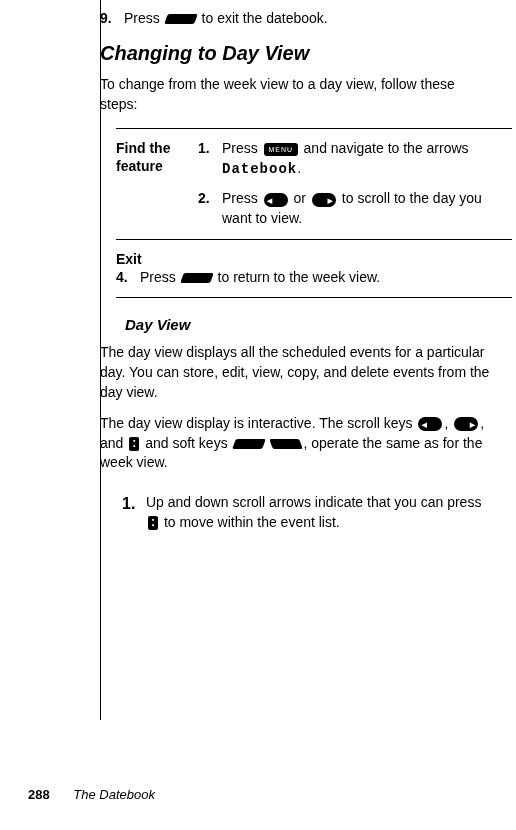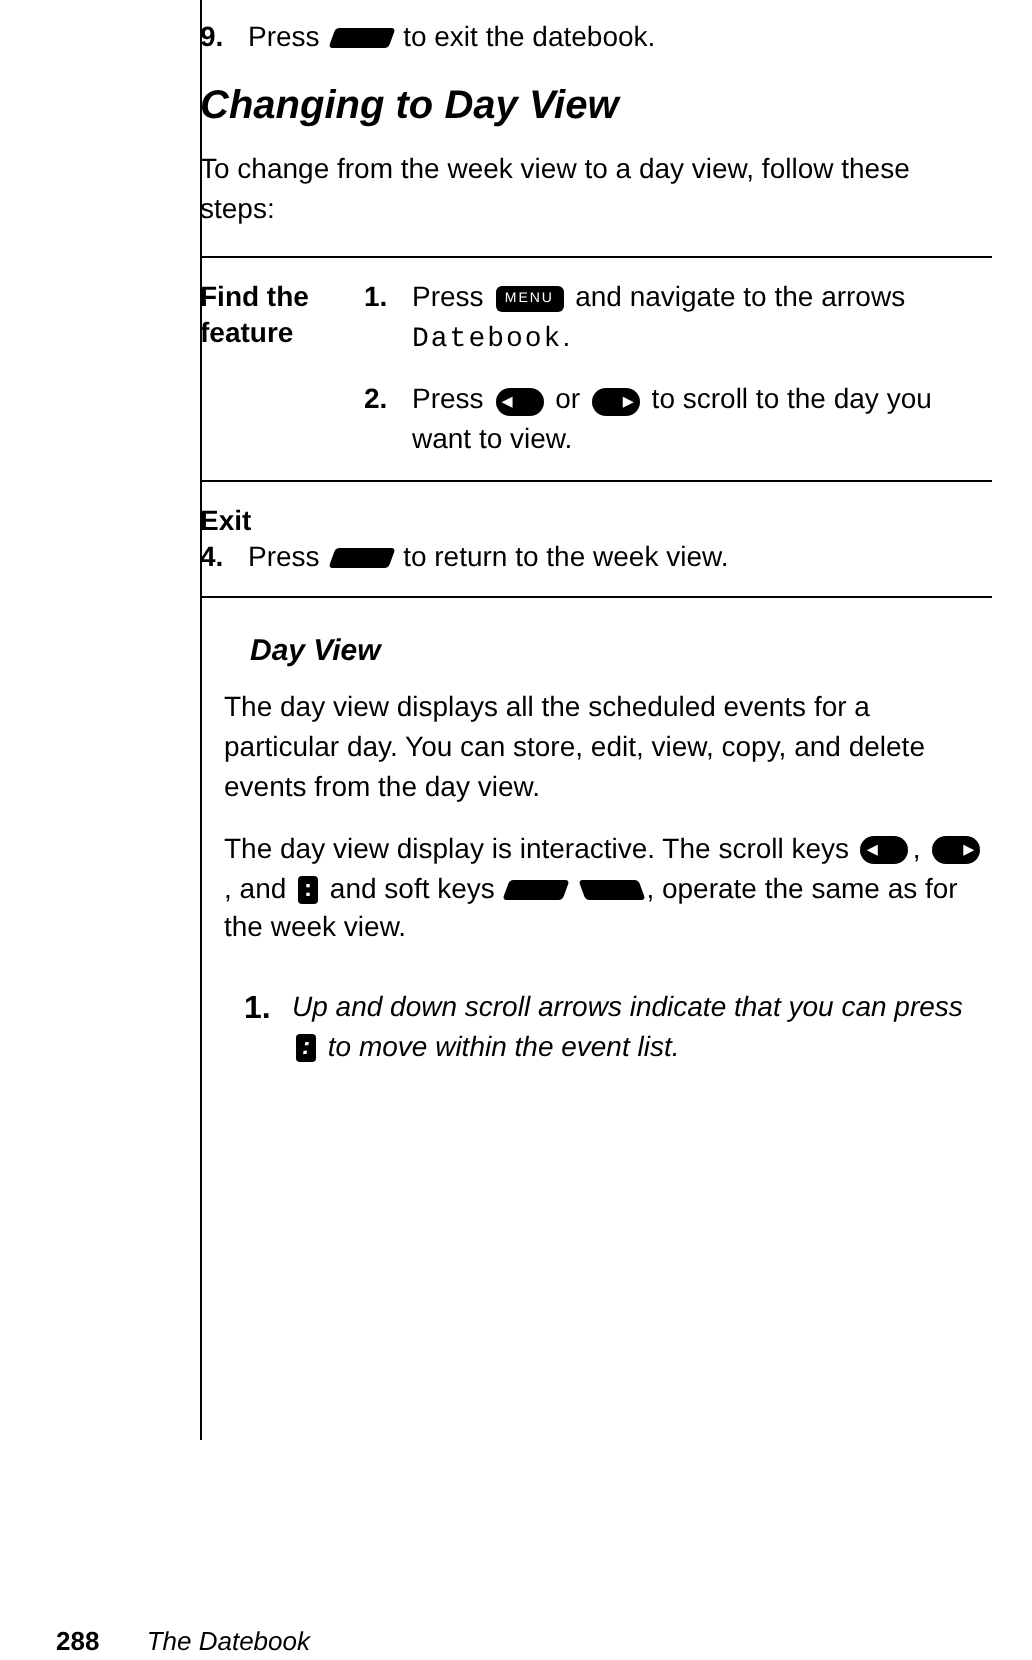--- a/index.html
+++ b/index.html
@@ -48,20 +48,21 @@
       margin: 16px 0 10px 0;
     }
     .intro-text {
       font-size: 14px;
       margin-bottom: 14px;
       line-height: 1.4;
     }
     .feature-table {
       width: 100%;
       margin-bottom: 10px;
+      margin-left: 16px;
     }
     .feature-row {
       display: flex;
       border-top: 1px solid #000;
       padding: 10px 0;
     }
     .feature-row:last-child {
       border-bottom: 1px solid #000;
       flex-direction: column;
     }
@@ -99,21 +100,20 @@
       font-style: italic;
       font-weight: bold;
       font-size: 15px;
       margin: 18px 0 10px 0;
       padding-left: 25px;
     }
     .para {
       font-size: 14px;
       line-height: 1.4;
       margin-bottom: 12px;
-      padding-left: 12px;
     }
     .icon-pill {
       display: inline-block;
       background: #000;
       border-radius: 9px;
       height: 14px;
       vertical-align: middle;
       position: relative;
       margin: 0 2px;
     }
@@ -191,26 +191,26 @@
       content: ":";
       color: #fff;
       position: absolute;
       left: 3px;
       top: -2px;
       font-size: 12px;
       font-weight: bold;
     }
     .mono-feature {
       font-family: "Courier New", monospace;
-      font-weight: normal;
+      font-weight: bold;
       letter-spacing: 1px;
     }
     .footer {
       position: absolute;
-      bottom: 2px;
+      bottom: 28px;
       left: 28px;
       font-size: 13px;
       font-style: italic;
     }
     .footer .pagenum {
       font-style: normal;
       font-weight: bold;
       margin-right: 20px;
     }
     .main-wrapper {
@@ -275,21 +275,21 @@
     <div class="subsection-title">Day View</div>
 
     <div class="para">The day view displays all the scheduled events for a particular day. You can store, edit, view, copy, and delete events from the day view.</div>
 
     <div class="para">
       <span>The day view display is interactive. The scroll keys </span><span class="icon-pill narrow icon-left-arrow-pill"></span><span>, </span><span class="icon-pill narrow icon-right-arrow-pill"></span><span>, and </span><span class="icon-nav-square"></span><span> and soft keys </span><span class="icon-softkey-left"></span><span> </span><span class="icon-softkey-right"></span><span>, operate the same as for the week view.</span>
     </div>
 
     <div class="feature-step indent-step">
       <span class="feature-step-num">1.</span>
-      <span class="feature-step-body" style="font-size:14px; line-height:1.4;font-style:italic;">
+      <span class="feature-step-body" style="font-size:14px; line-height:1.4;">
         <span>Up and down scroll arrows indicate that you can press </span><span class="icon-nav-square"></span><span> to move within the event list.</span>
       </span>
     </div>
 
   </div>
 </div>
 
 <div class="footer">
   <span class="pagenum">288</span>
   <span>The Datebook</span>

